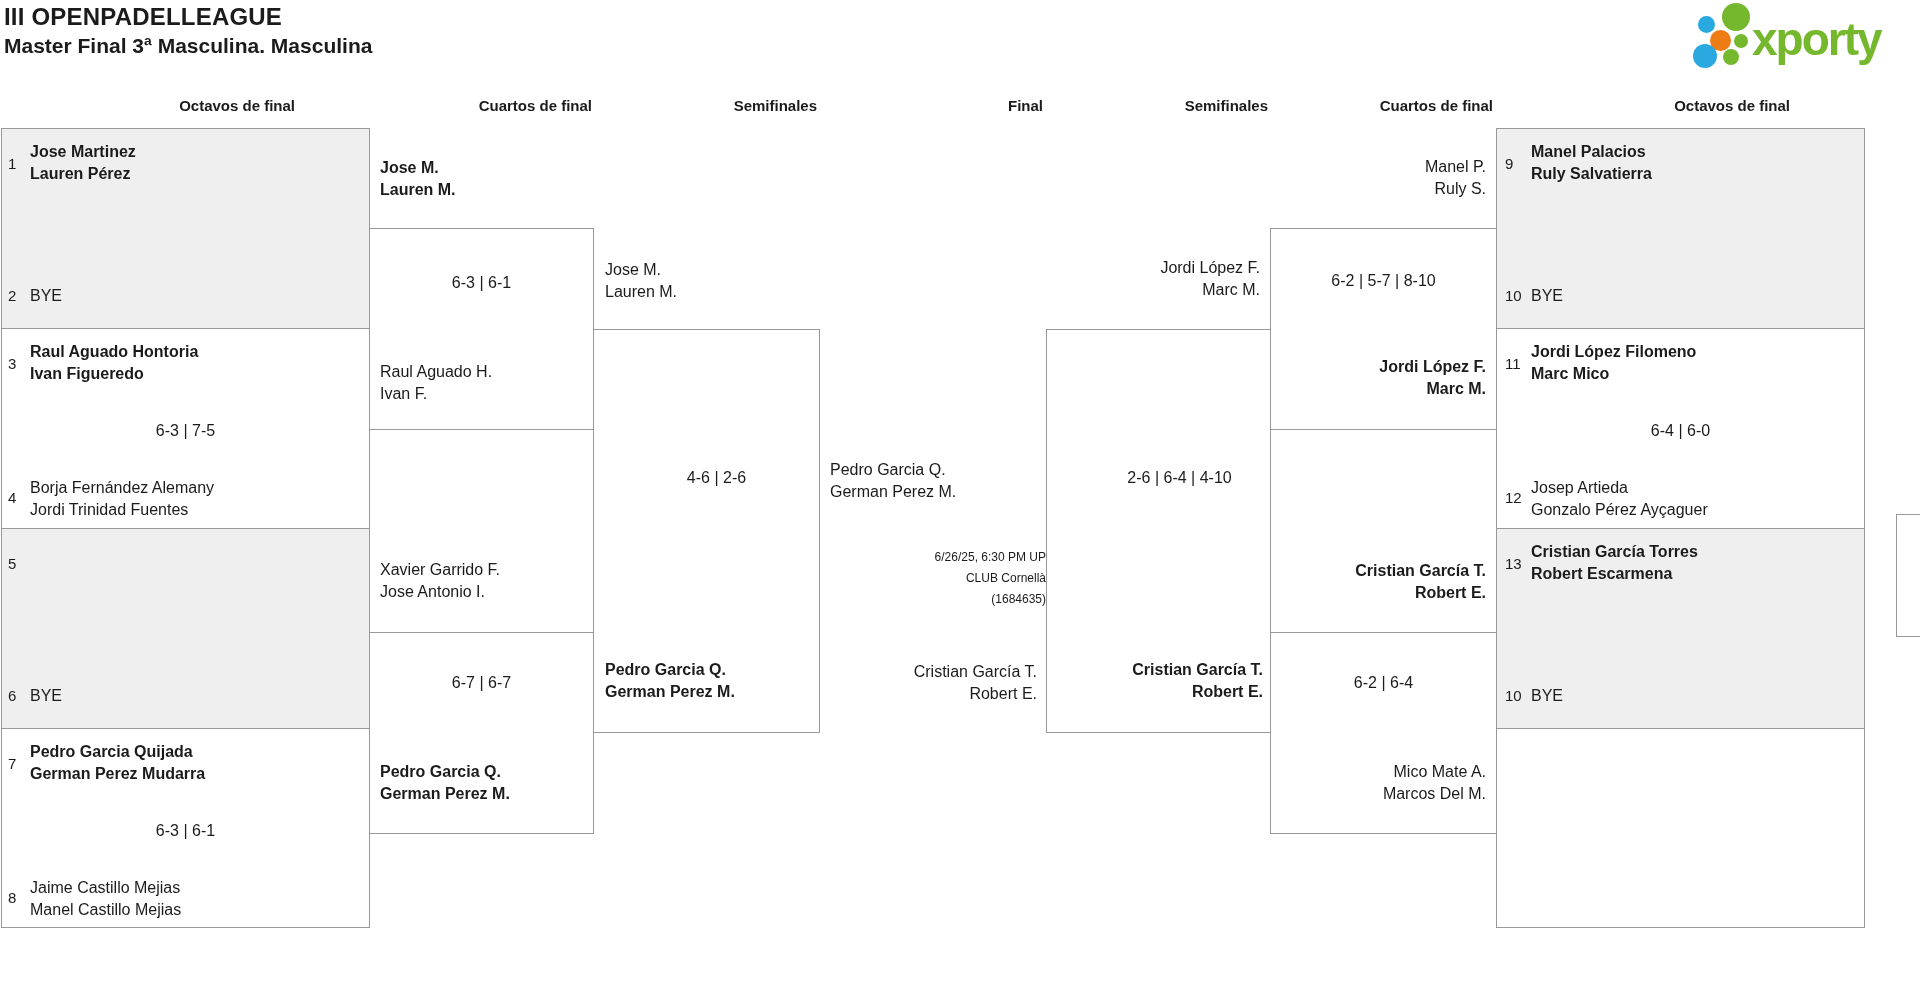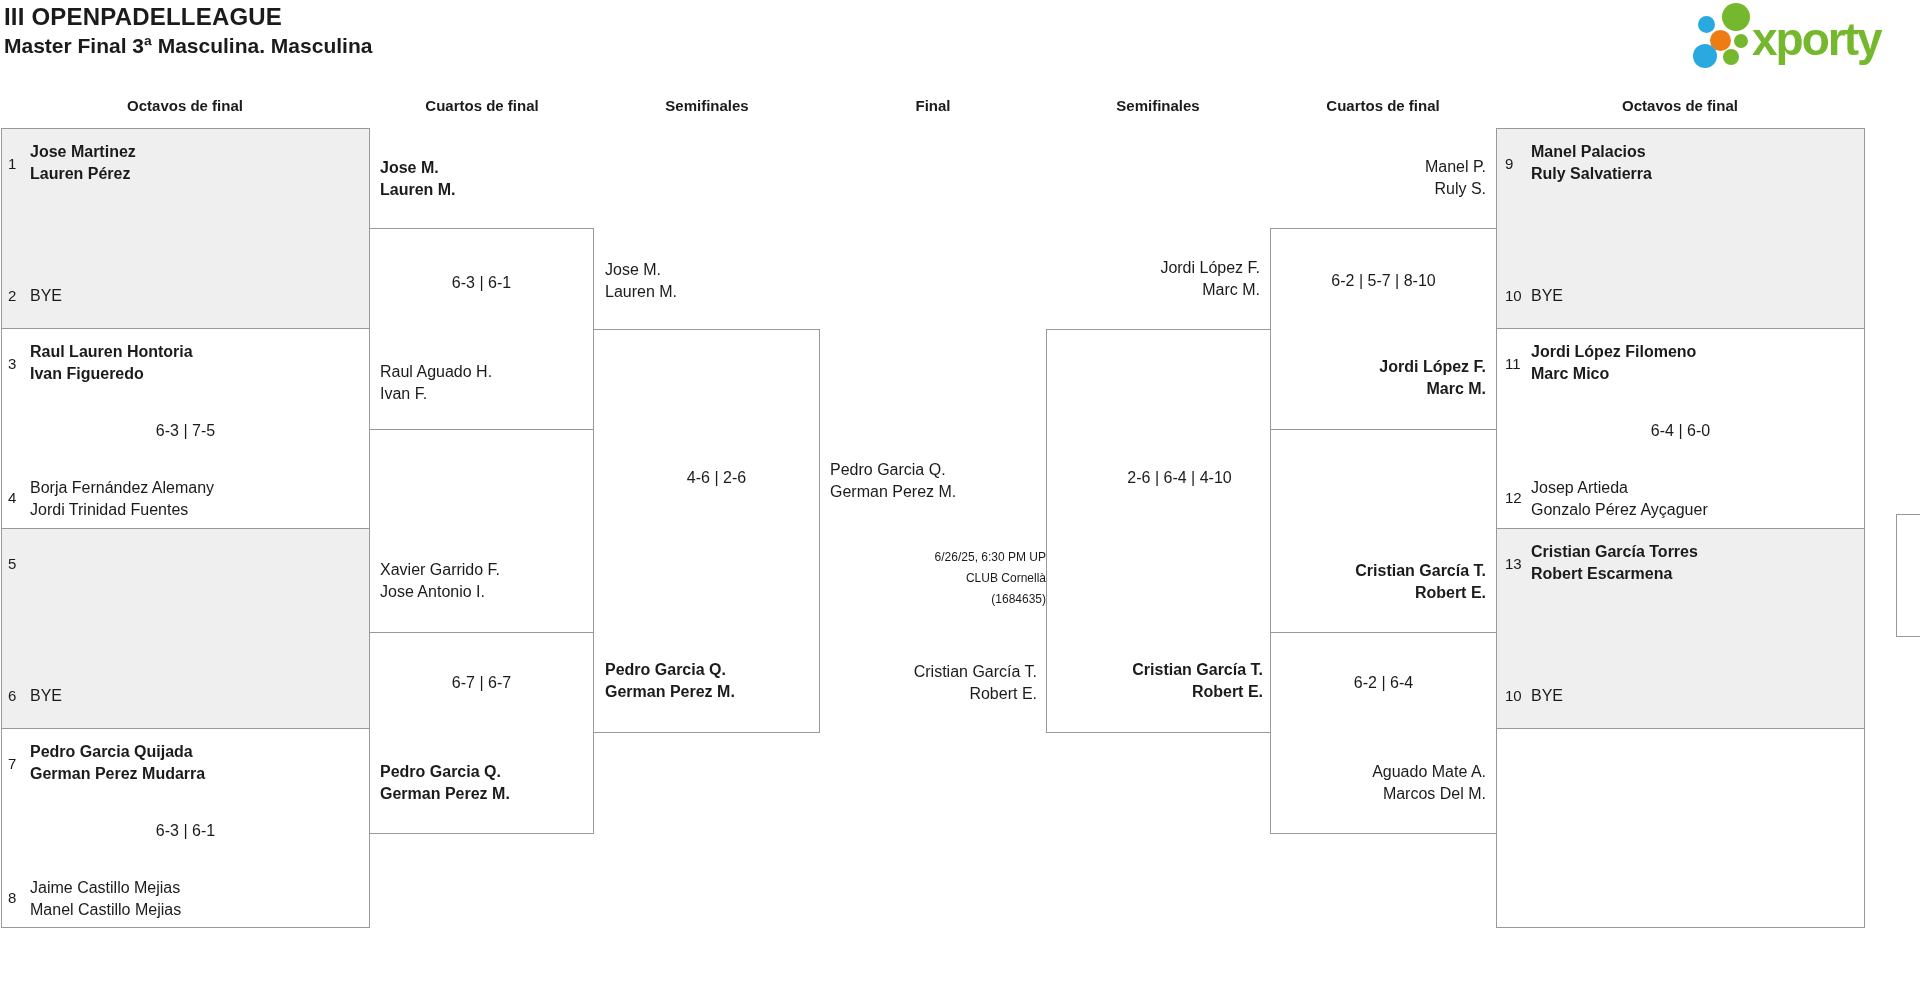--- a/index.html
+++ b/index.html
@@ -1,21 +1,21 @@
 <!DOCTYPE html>
 <html><head>
 <meta charset="utf-8">
 <style>
   html,body{margin:0;padding:0}
   body{width:1920px;height:1001px;overflow:hidden;background:#fff;
        font-family:"Liberation Sans",sans-serif;color:#1b1b1b;position:relative}
   .abs{position:absolute}
   .page-title{left:4px;top:3px;font-size:24px;font-weight:700;letter-spacing:.2px;white-space:nowrap}
   .page-subtitle{left:4px;top:34px;font-size:21px;font-weight:700;white-space:nowrap}
-  .colhead{top:97px;width:220px;text-align:center;font-size:15px;font-weight:700;white-space:nowrap}
+  .colhead{top:97px;width:220px;text-align:right;font-size:15px;font-weight:700;white-space:nowrap}
   .box{position:absolute;border:1px solid #999;box-sizing:border-box;background:transparent}
   .r16{width:369px;height:800px}
   .row{position:absolute;left:0;width:367px;height:200px;box-sizing:border-box}
   .rb{border-bottom:1px solid #999}
   .gray{background:#efefef}
   .team{position:absolute;font-size:16px;line-height:22px;white-space:nowrap}
   .bold{font-weight:700}
   .right{text-align:right}
   .score{position:absolute;font-size:16px;text-align:center;white-space:nowrap}
   .seed{position:absolute;font-size:15px}
@@ -57,21 +57,21 @@
     <div class="team bold" style="left:28px;top:12px">
       <div>Jose Martinez</div>
       <div>Lauren Pérez</div>
     </div>
     <div class="seed" style="left:6px;top:158px">2</div>
     <div class="bye" style="left:28px;top:158px">BYE</div>
   </div>
   <div class="row rb" style="top:200px">
     <div class="seed" style="left:6px;top:26px">3</div>
     <div class="team bold" style="left:28px;top:12px">
-      <div>Raul Lauren Hontoria</div>
+      <div>Raul Aguado Hontoria</div>
       <div>Ivan Figueredo</div>
     </div>
     <div class="score" style="left:0;width:100%;top:93px">6-3 | 7-5</div>
     <div class="seed" style="left:6px;top:160px">4</div>
     <div class="team" style="left:28px;top:148px">
       <div>Borja Fernández Alemany</div>
       <div>Jordi Trinidad Fuentes</div>
     </div>
   </div>
   <div class="row rb gray" style="top:400px">
@@ -199,17 +199,17 @@
   <div>Jordi López F.</div>
   <div>Marc M.</div>
 </div>
 
 <div class="team bold right abs" style="left:1270px;width:216px;top:560px">
   <div>Cristian García T.</div>
   <div>Robert E.</div>
 </div>
 <div class="score" style="left:1270px;width:227px;top:674px">6-2 | 6-4</div>
 <div class="team right abs" style="left:1270px;width:216px;top:761px">
-  <div>Aguado Mate A.</div>
+  <div>Mico Mate A.</div>
   <div>Marcos Del M.</div>
 </div>
 
 <div class="champ-stub"></div>
 
 </body></html>

